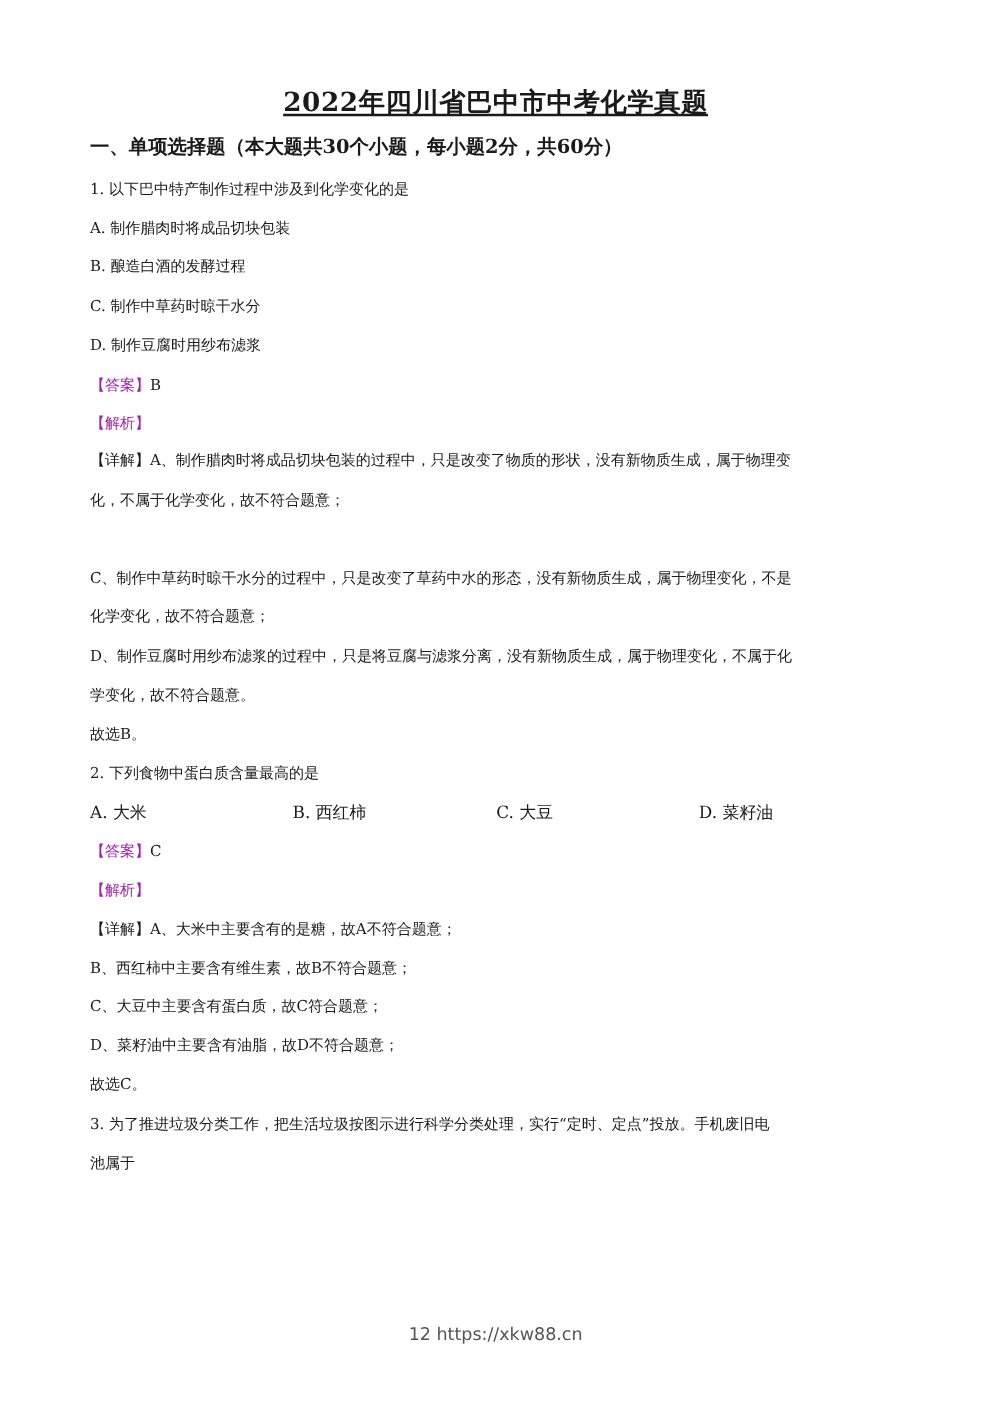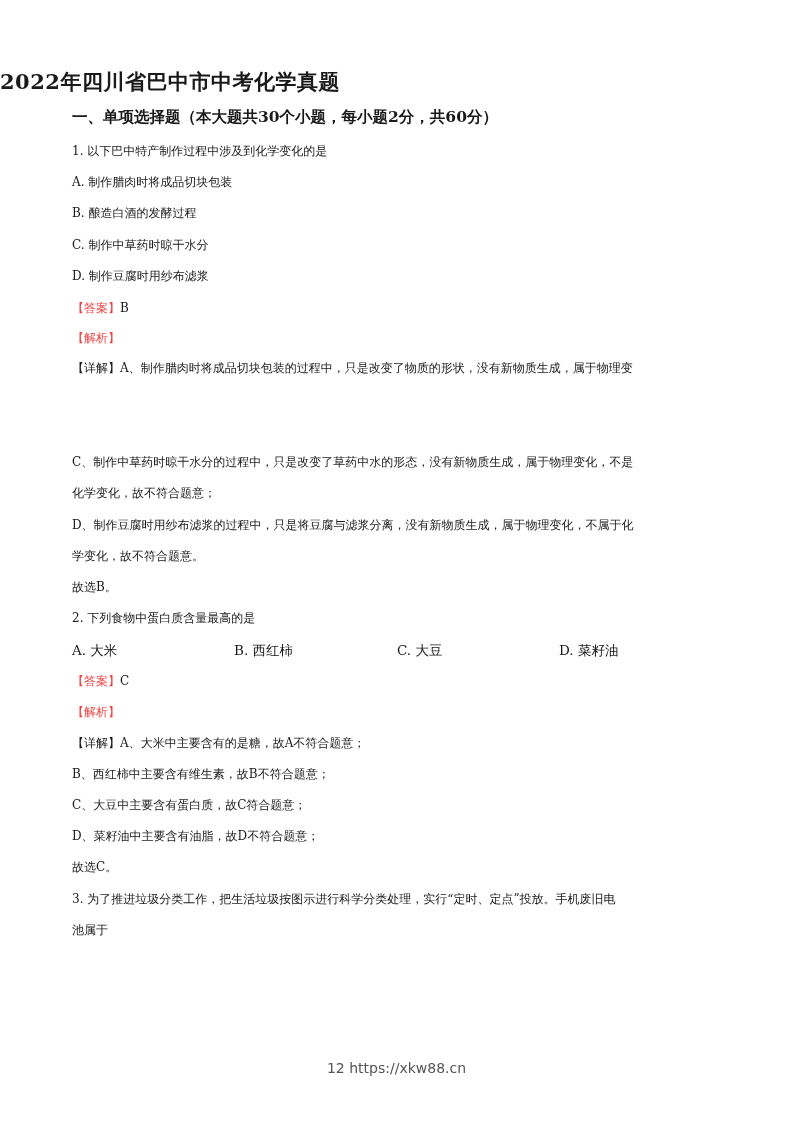--- a/index.html
+++ b/index.html
@@ -1,23 +1,23 @@
 <!DOCTYPE html>
 <html><head>
 <meta charset="utf-8">
 <style>
   html, body { margin: 0; padding: 0; background: #ffffff; }
   body { width: 793px; height: 1122px; position: relative; overflow: hidden;
          font-family: "DejaVu Serif", "Liberation Serif", serif; color: #1a1a1a; }
   .page { position: absolute; left: 0; top: 0; width: 793px; height: 1122px; }
-  .title { position: absolute; top: 68px; left: 0; width: 793px; text-align: left;
-           font-size: 21px; font-weight: bold; letter-spacing: 0.5px; }
+  .title { position: absolute; top: 68px; left: 0; width: 793px; text-align: center;
+           font-size: 21px; font-weight: bold; letter-spacing: 0.5px; text-decoration: underline; }
   .section { position: absolute; left: 72px; top: 107px; font-size: 15.5px; font-weight: bold; }
   .line { position: absolute; left: 72px; font-size: 12px; white-space: nowrap; line-height: 20px; }
-  .blue { color: #ef4444; }
+  .blue { color: #a21caf; }
   .opts { position: absolute; left: 72px; font-size: 13.5px; width: 660px; line-height: 20px; }
   .opt { position: absolute; top: 0; white-space: nowrap; text-align: right; }
   .footer { position: absolute; top: 1060px; left: 0; width: 793px; text-align: center;
             font-family: "DejaVu Sans", "Liberation Sans", sans-serif; font-size: 14px; color: #555; }
 </style>
 </head>
 <body>
 
 <div class="page">
   <div class="title">2022年四川省巴中市中考化学真题</div>
@@ -28,20 +28,21 @@
   <div class="line" style="top:203px">B. 酿造白酒的发酵过程</div>
   <div class="line" style="top:235px">C. 制作中草药时晾干水分</div>
   <div class="line" style="top:266px">D. 制作豆腐时用纱布滤浆</div>
   <div class="line" style="top:298px">
     <span class="blue">【答案】</span><span>B</span>
   </div>
   <div class="line blue" style="top:328px">【解析】</div>
   <div class="line" style="top:358px">
     <span>【详解】</span><span>A、制作腊肉时将成品切块包装的过程中，只是改变了物质的形状，没有新物质生成，属于物理变</span>
   </div>
+  <div class="line" style="top:390px">化，不属于化学变化，故不符合题意；</div>
   <div class="line" style="top:452px">C、制作中草药时晾干水分的过程中，只是改变了草药中水的形态，没有新物质生成，属于物理变化，不是</div>
   <div class="line" style="top:483px">化学变化，故不符合题意；</div>
   <div class="line" style="top:515px">D、制作豆腐时用纱布滤浆的过程中，只是将豆腐与滤浆分离，没有新物质生成，属于物理变化，不属于化</div>
   <div class="line" style="top:546px">学变化，故不符合题意。</div>
   <div class="line" style="top:577px">故选B。</div>
 
   <div class="line" style="top:608px">2. 下列食物中蛋白质含量最高的是</div>
   <div class="opts" style="top:640px">
     <span class="opt" style="left:0">A. 大米</span>
     <span class="opt" style="left:162px">B. 西红柿</span>

